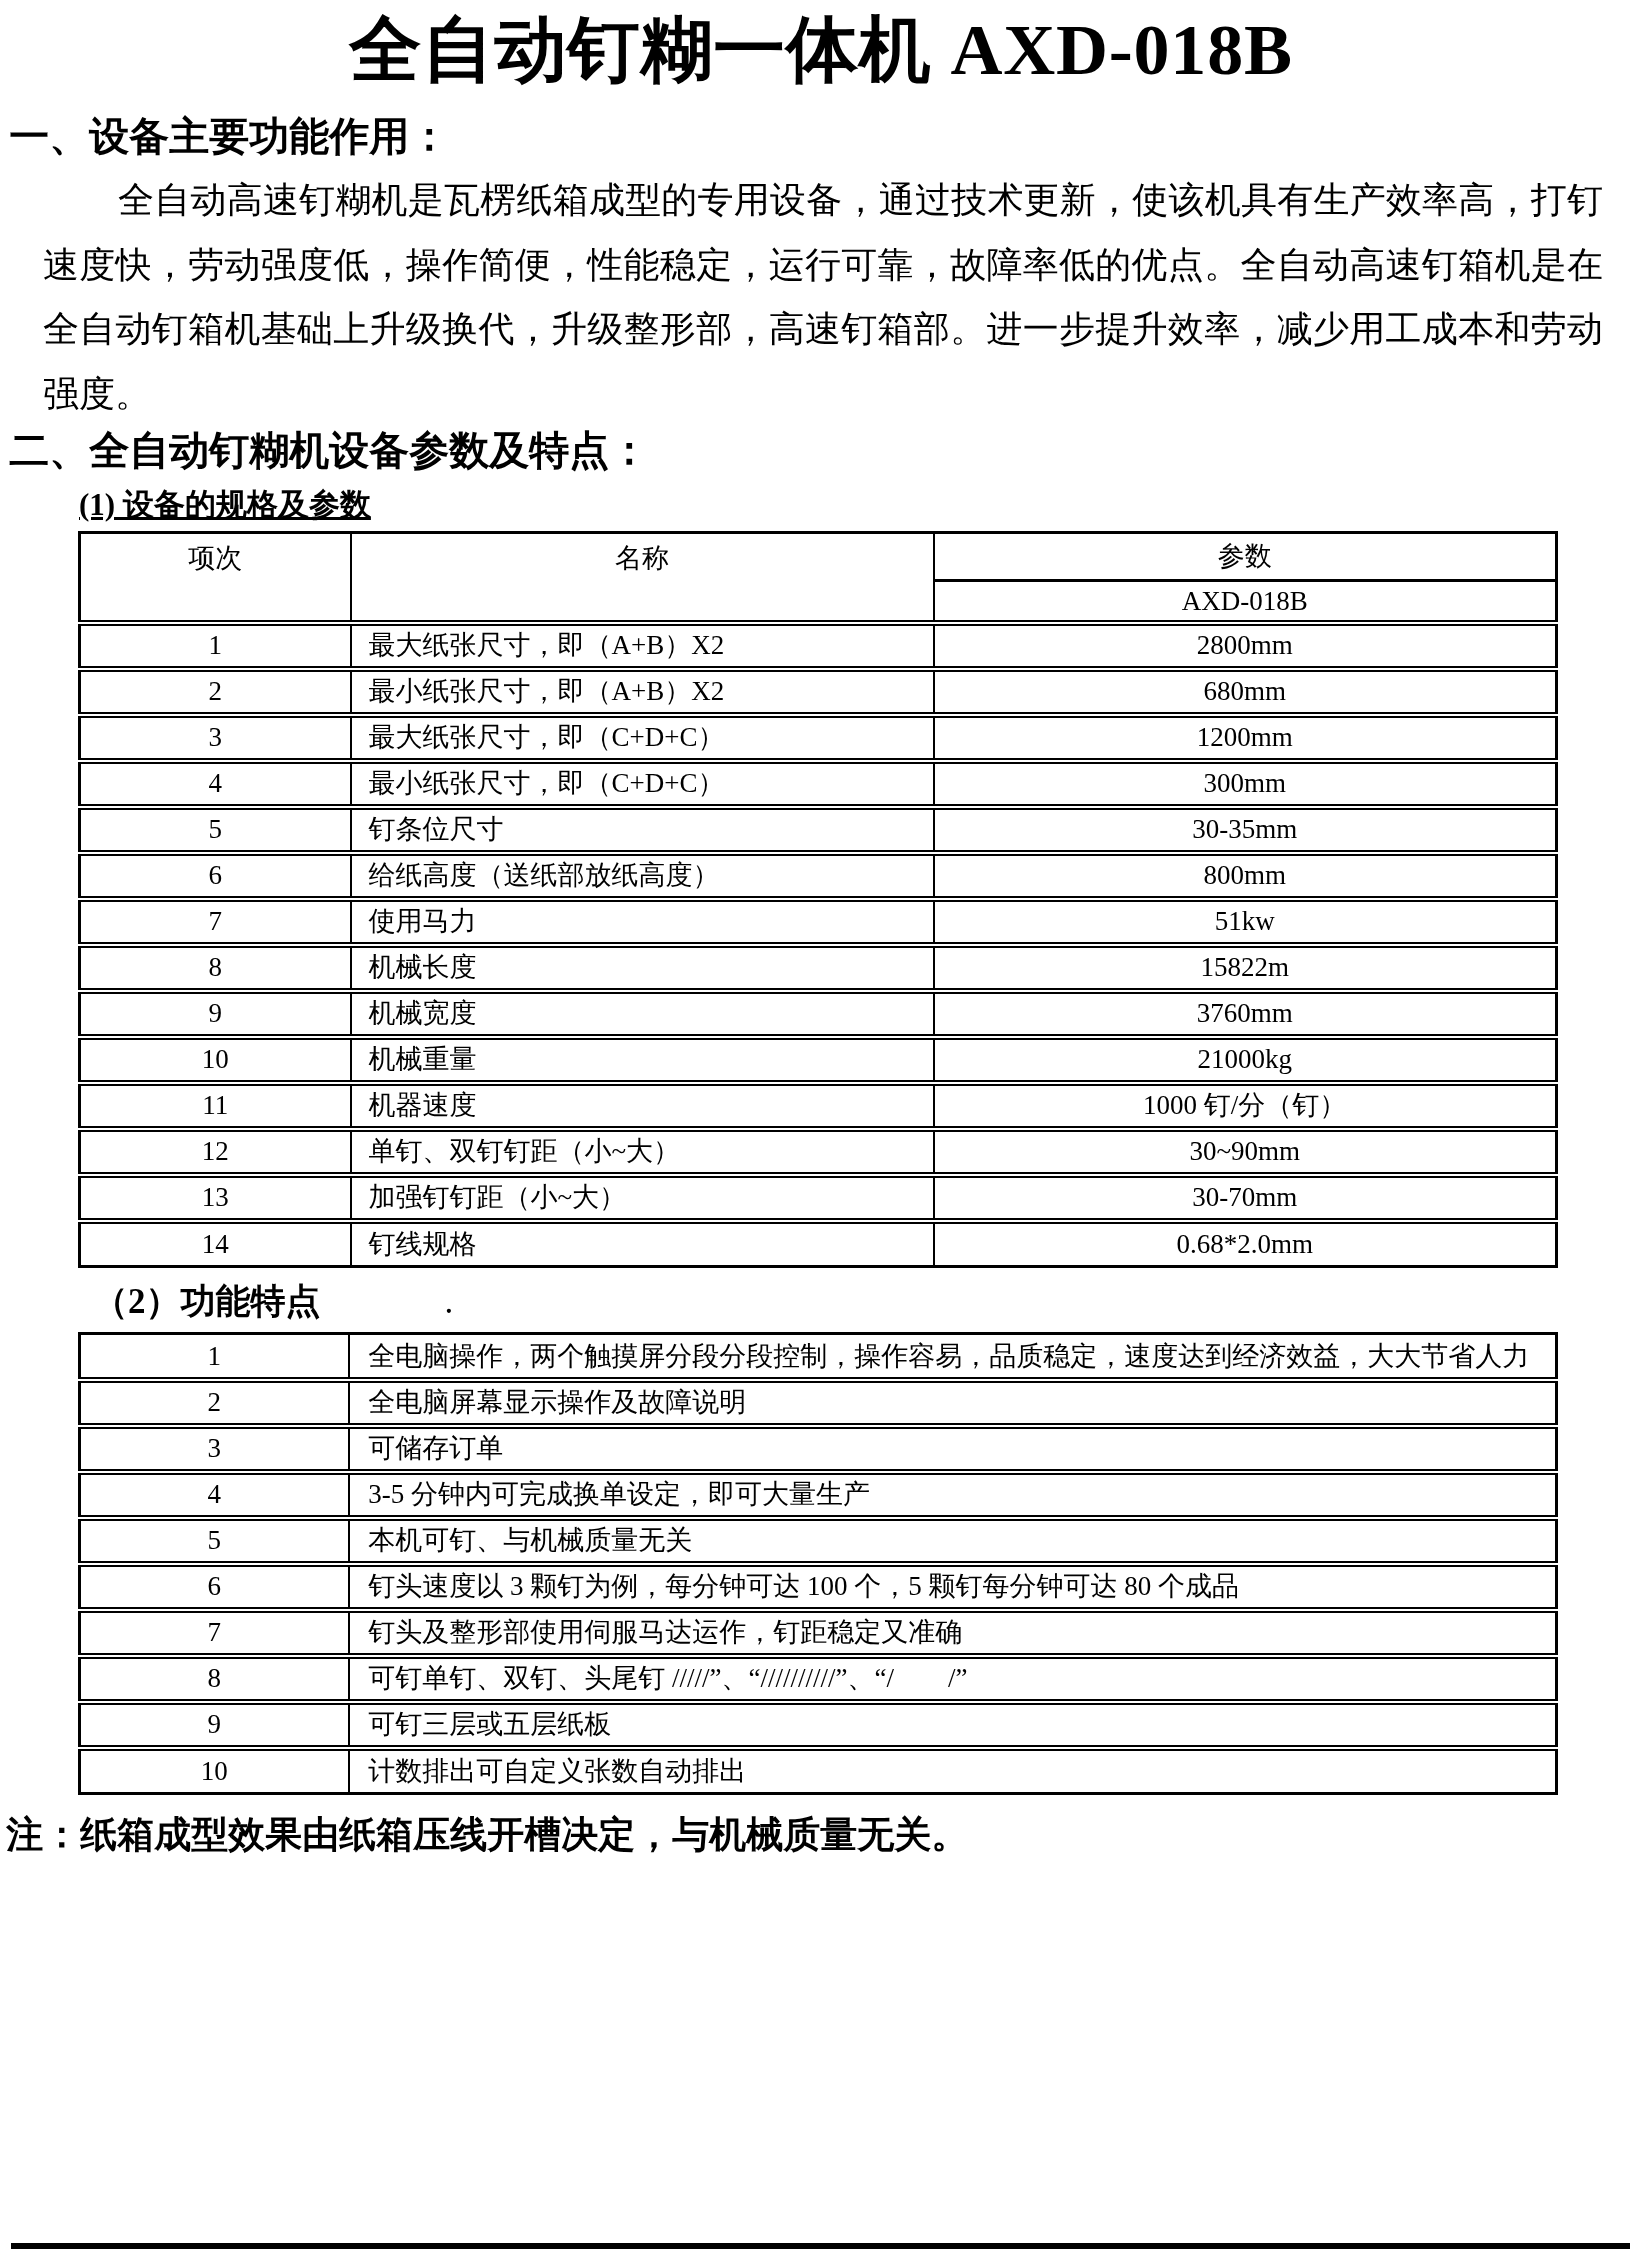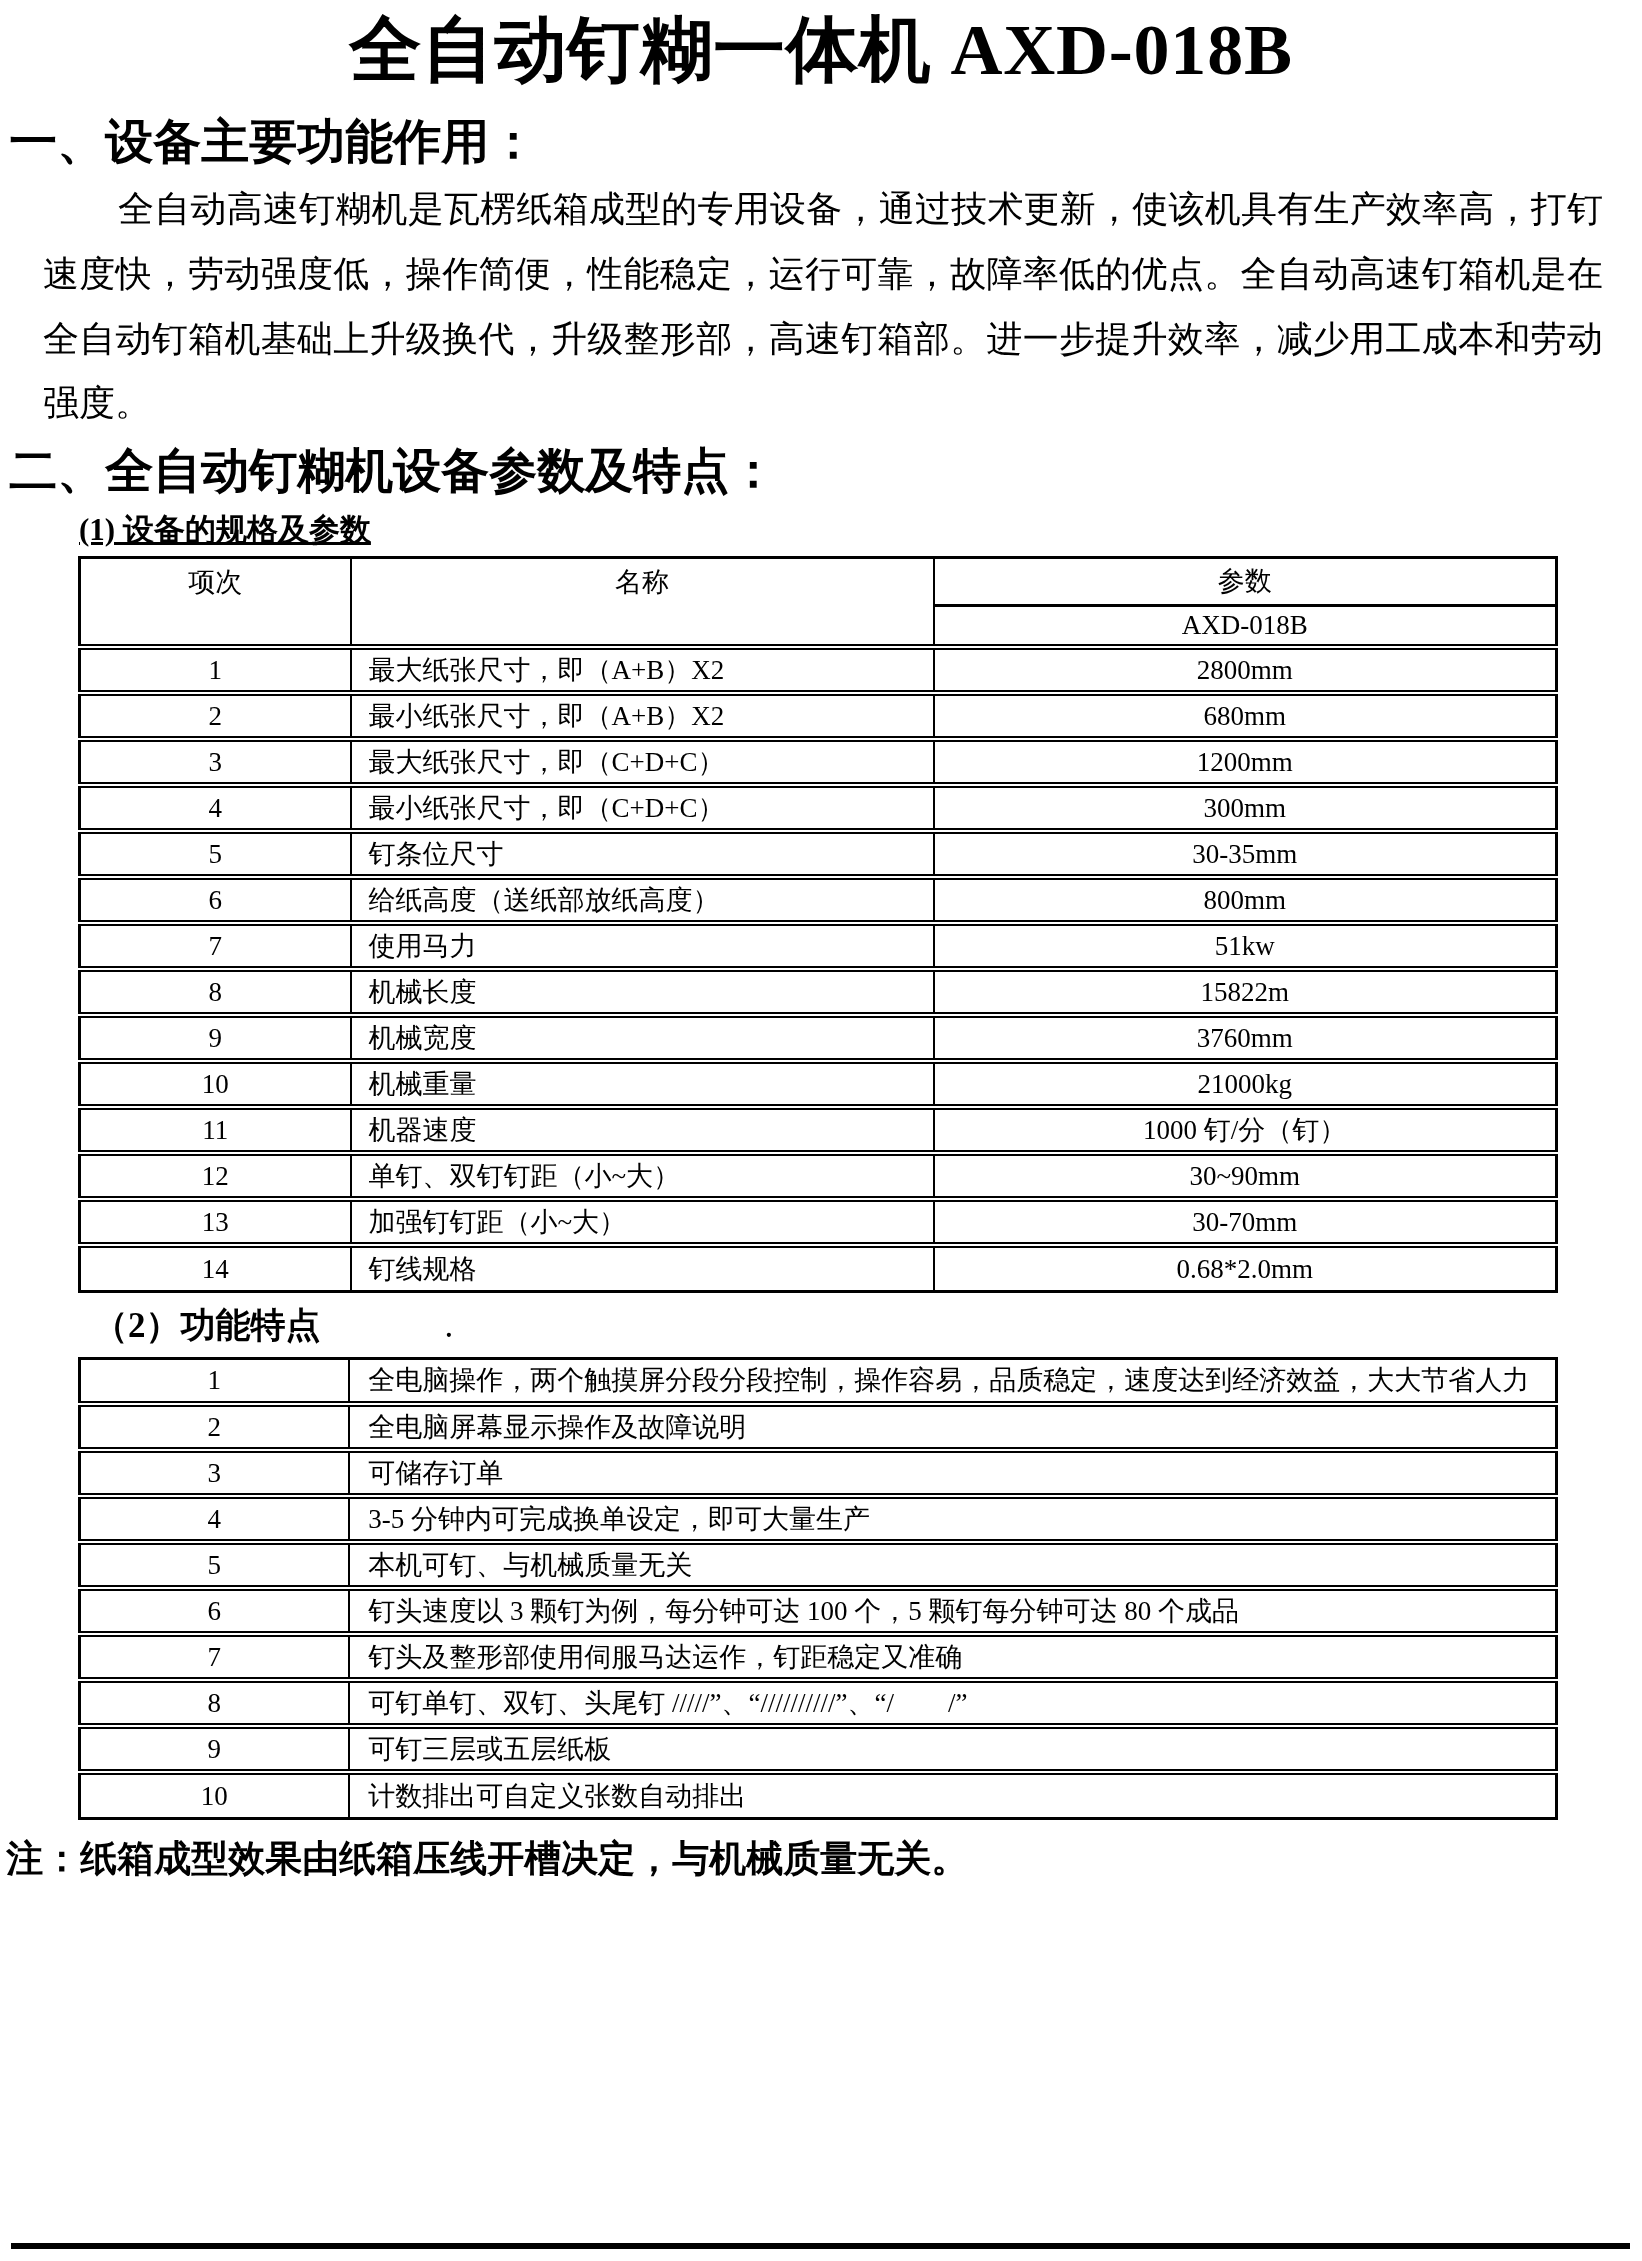--- a/index.html
+++ b/index.html
@@ -11,25 +11,25 @@
     position: relative; overflow: hidden;
   }
   .title {
     margin: 0; padding-top: 9.3px;
     text-align: center;
     font-size: 72px; font-weight: 700;
     letter-spacing: 0.8px;
     line-height: 1.15;
   }
   .h1 {
-    font-size: 48px; font-weight: 700;
+    font-size: 40px; font-weight: 700;
     margin: 22px 0 0 9.3px;
     line-height: 1.15;
   }
-  .h1.second { margin-top: 7px; }
+  .h1.second { margin-top: 1px; }
   .para {
     font-size: 36px; line-height: 1.8;
     text-align: justify;
     margin: 7.8px 39px 0 43px;
     text-indent: 75px;
   }
   .sub1 {
     font-size: 31px; font-weight: 700;
     margin: 12.4px 0 7.8px 79px;
     line-height: 1.2;

